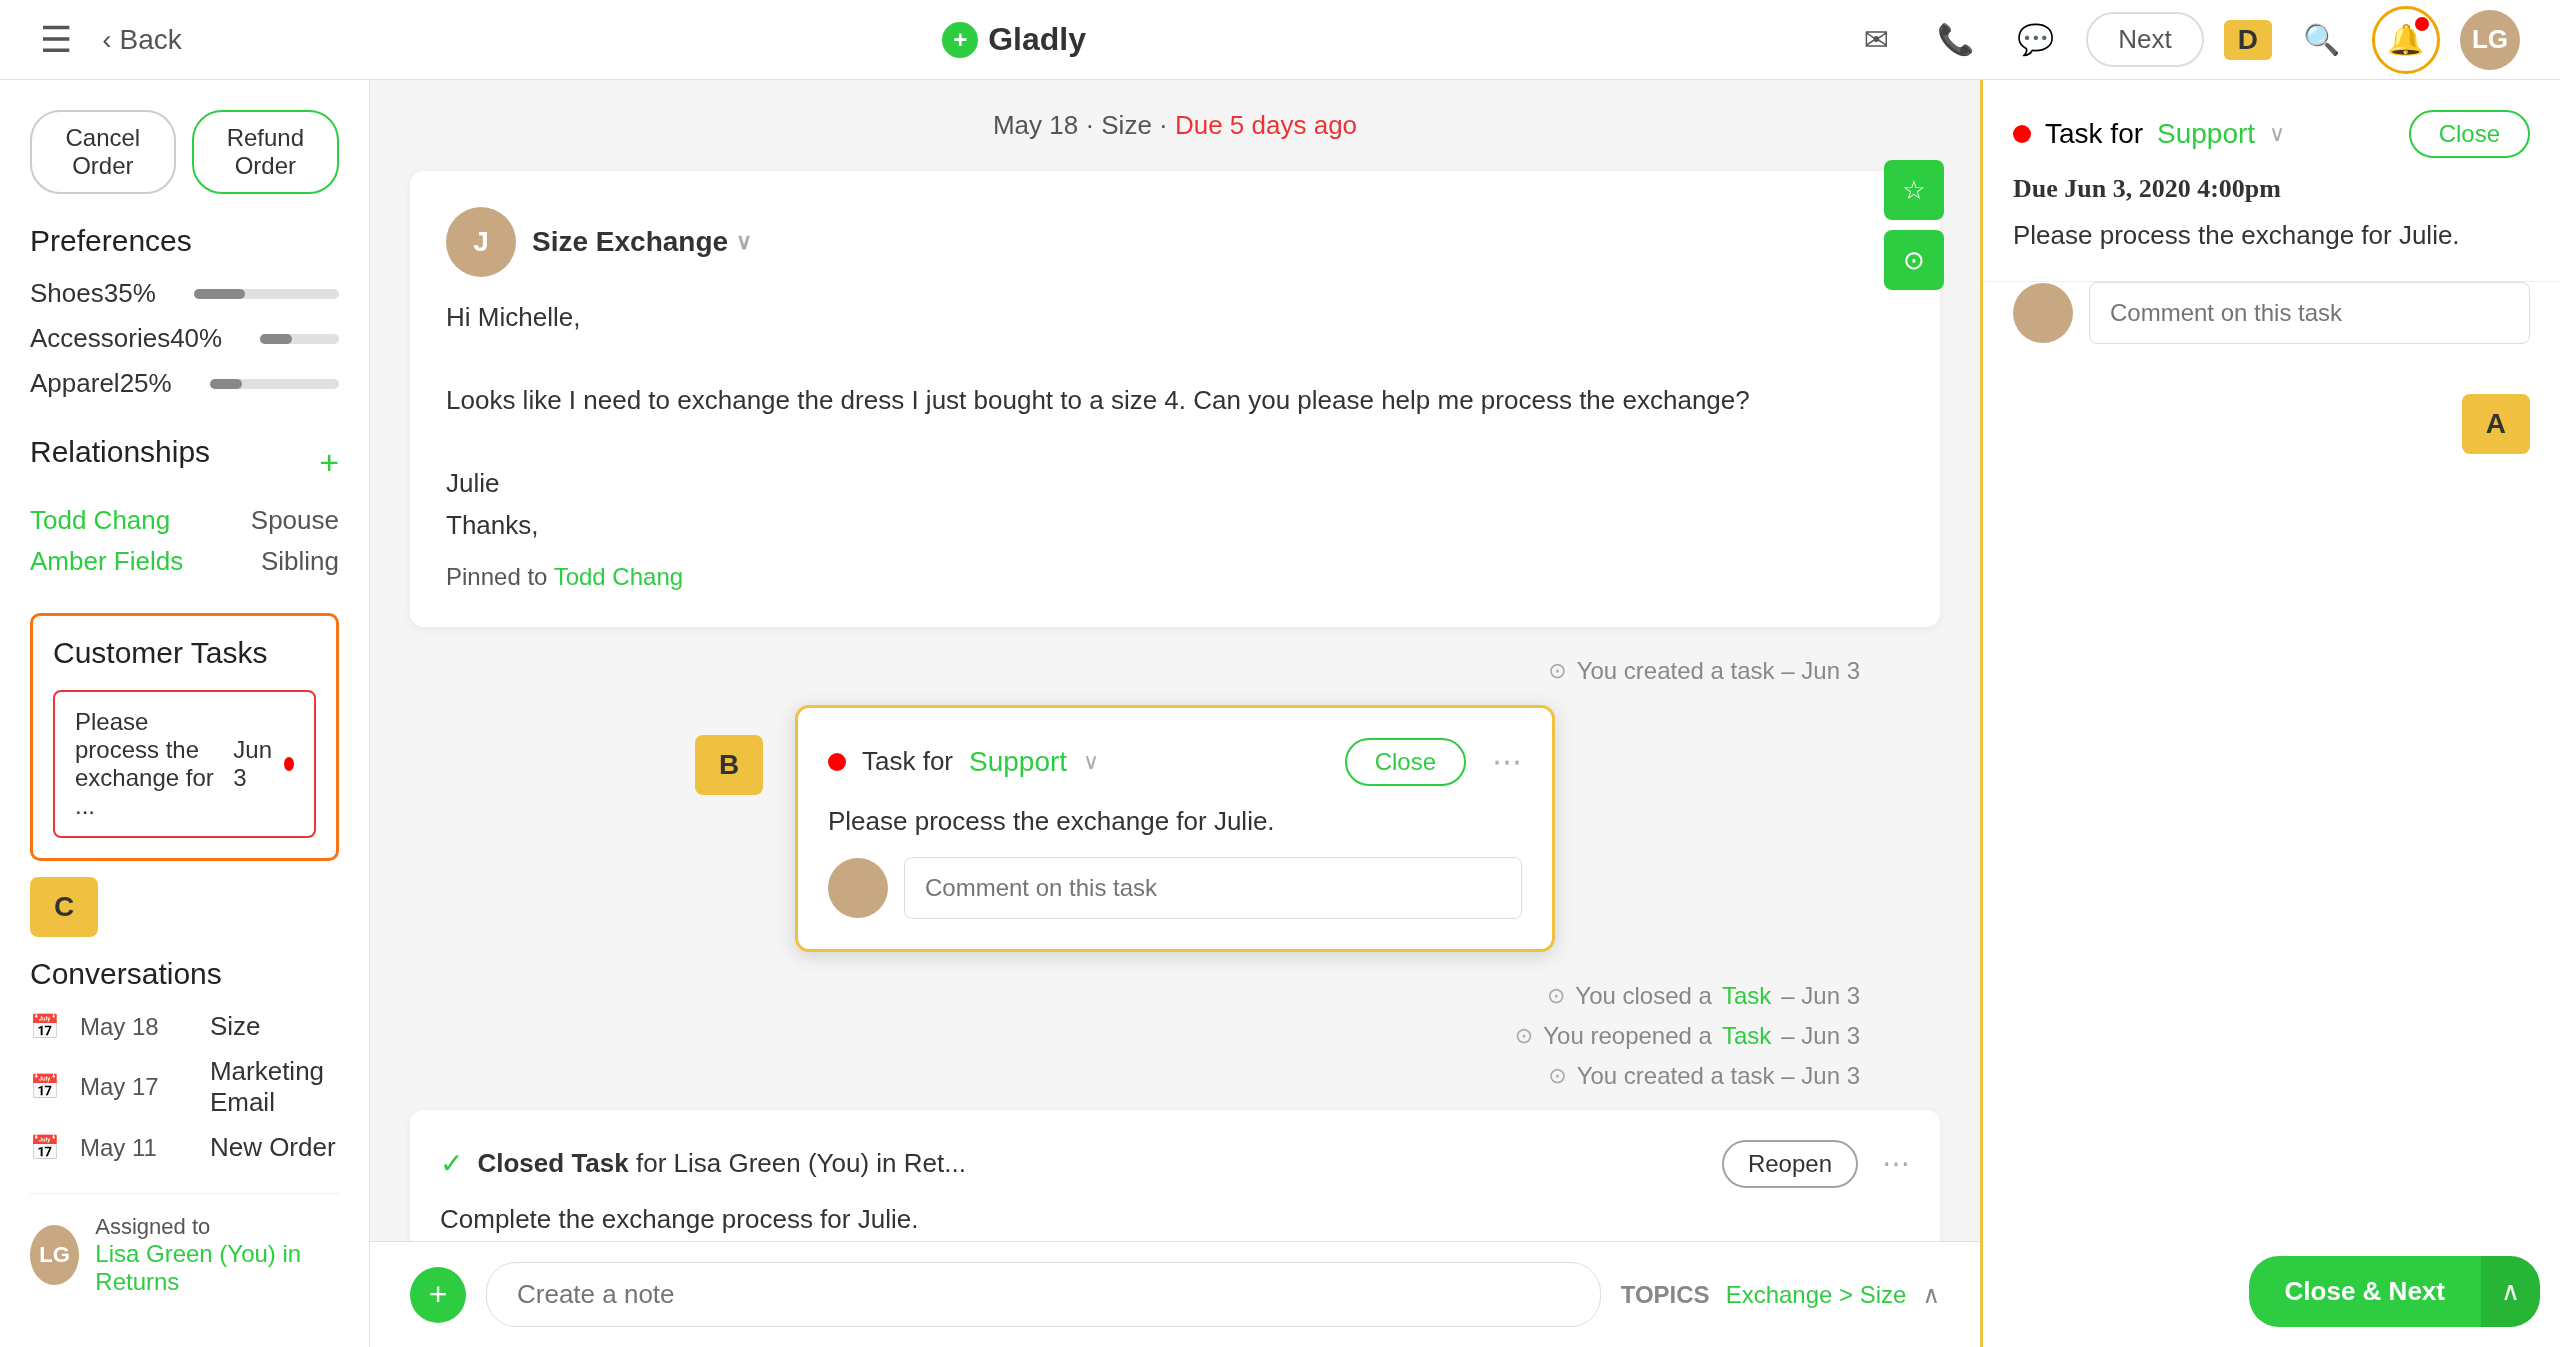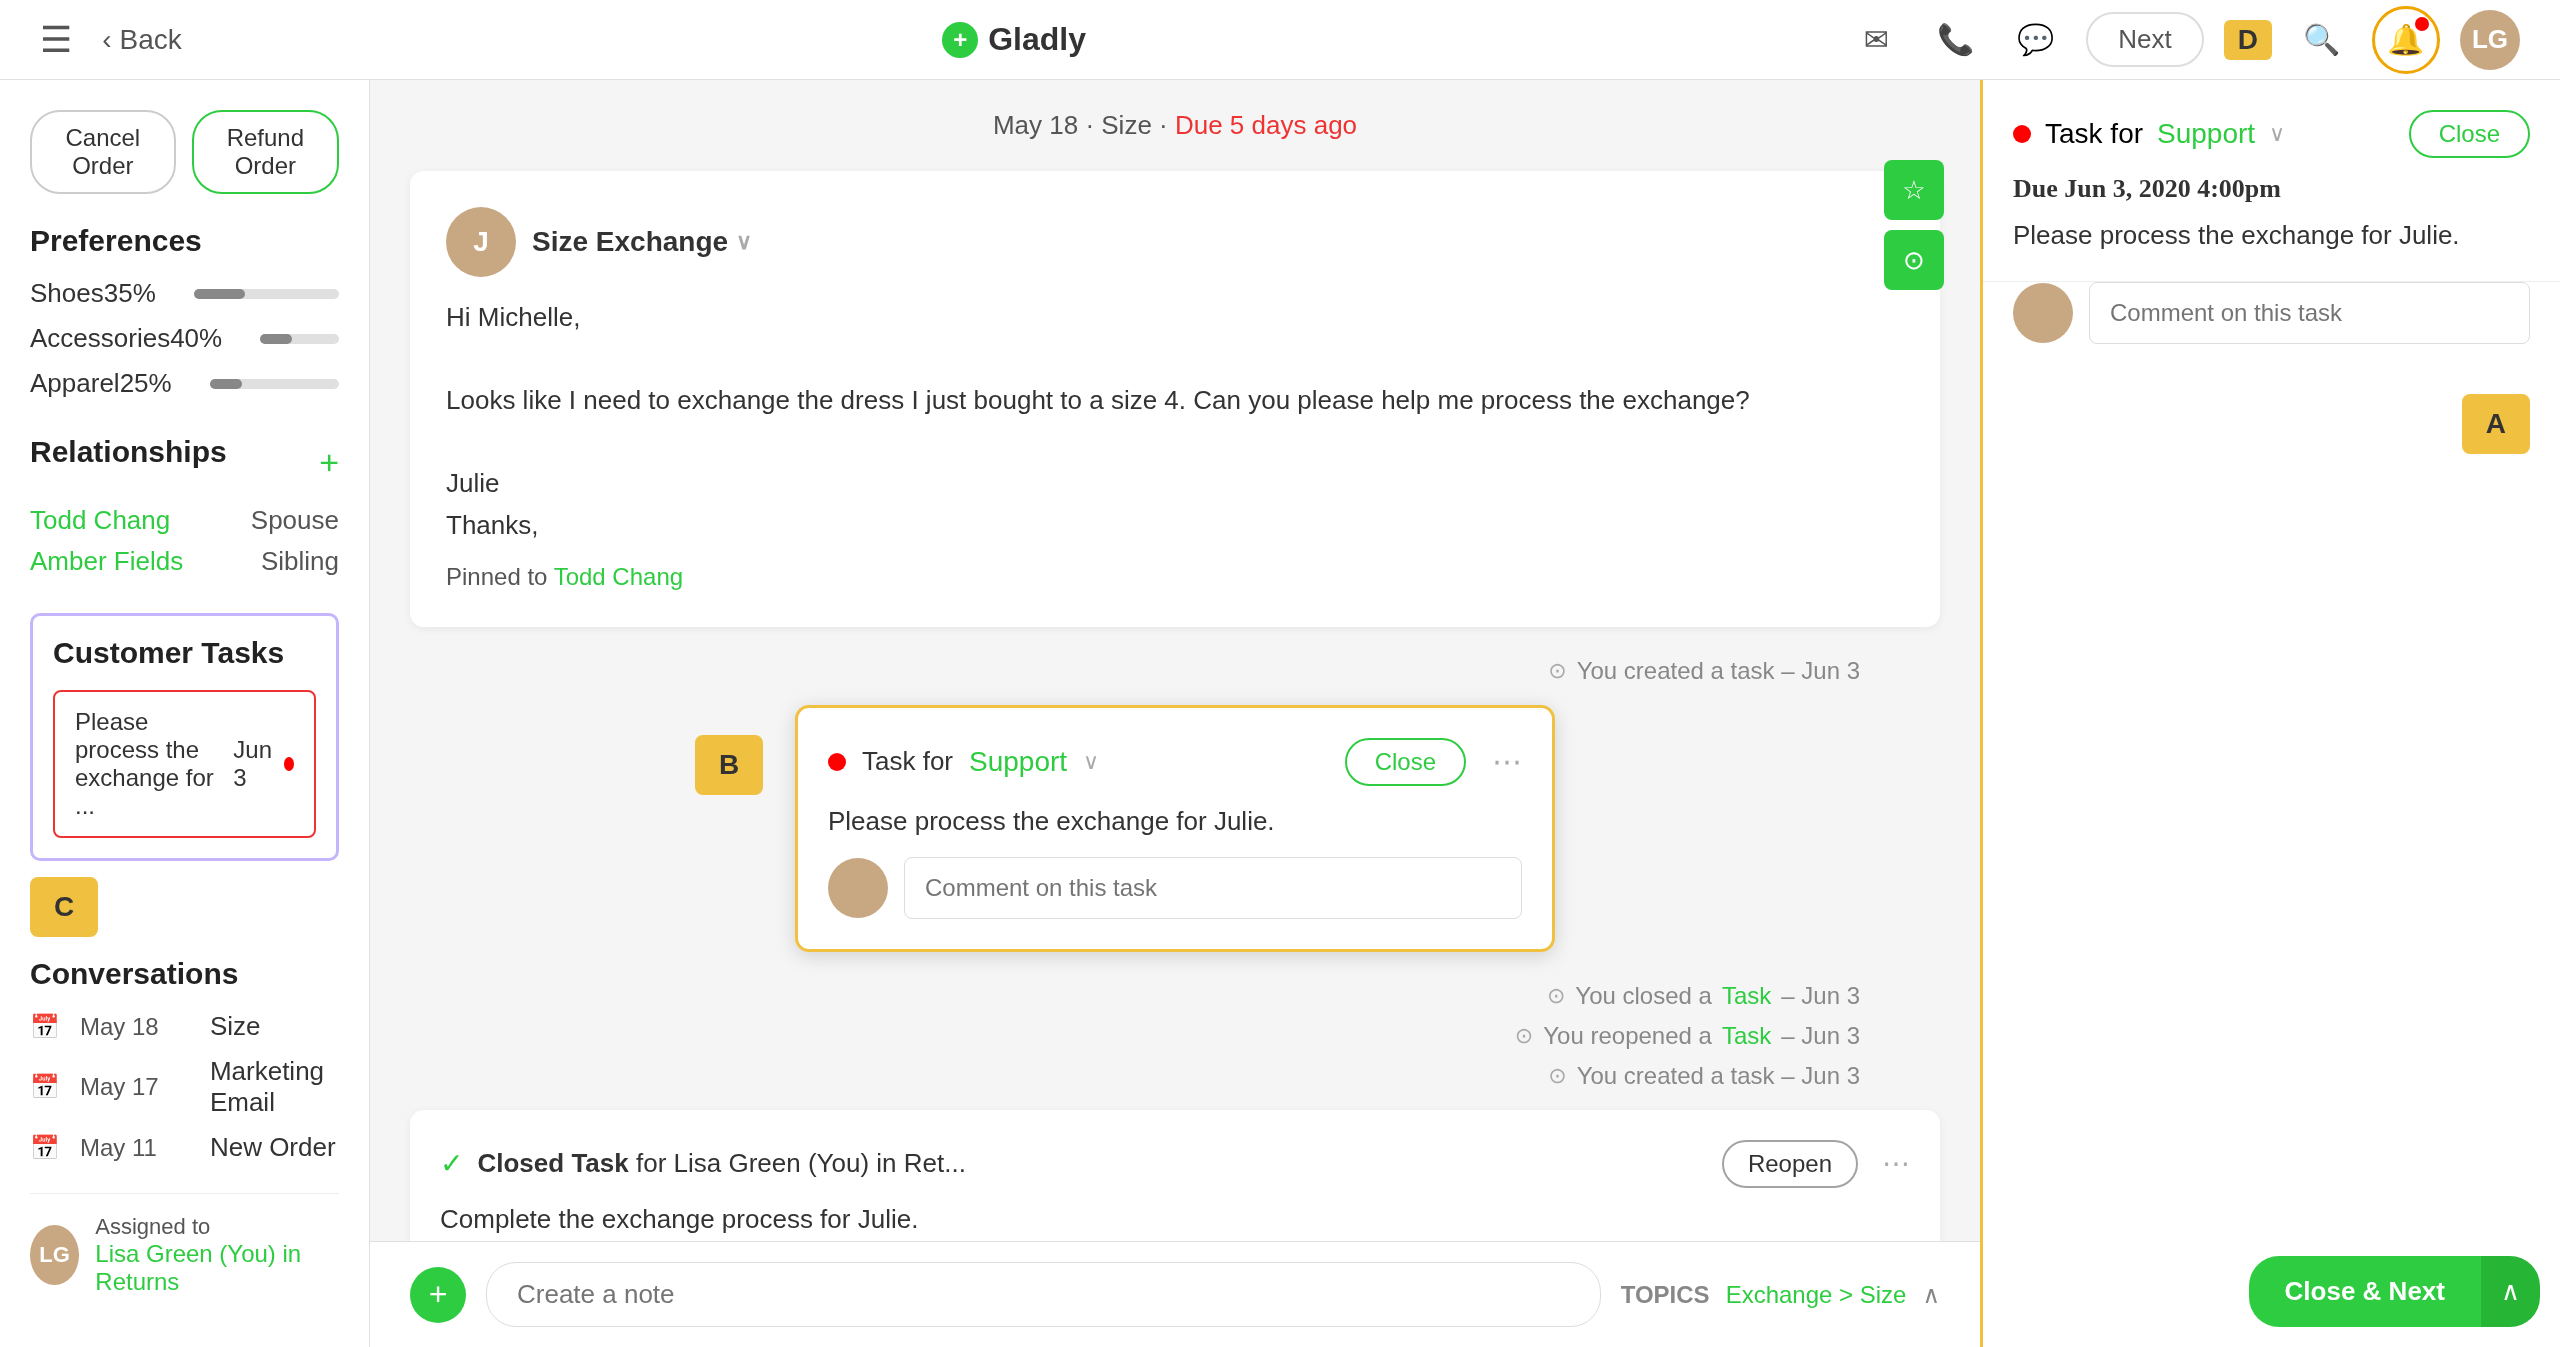--- a/index.html
+++ b/index.html
@@ -27,38 +27,38 @@
 
     
     .main-layout { display: flex; margin-top: 80px; height: calc(1347px - 80px); }
 
     
     .left-sidebar { width: 370px; background: #fff; border-right: 1px solid #e0e0e0; overflow-y: auto; padding: 30px 30px; flex-shrink: 0; }
     .sidebar-top-buttons { display: flex; gap: 16px; margin-bottom: 30px; }
     .btn-outline { border: 2px solid #ccc; background: #fff; border-radius: 30px; padding: 12px 28px; font-size: 24px; cursor: pointer; color: #333; }
     .btn-outline-green { border: 2px solid #2ecc40; background: #fff; border-radius: 30px; padding: 12px 28px; font-size: 24px; cursor: pointer; color: #333; }
 
-    .section-title { font-size: 30px; font-weight: 700; color: #222; margin-bottom: 20px; }
+    .section-title { font-size: 30px; font-weight: 400; color: #222; margin-bottom: 20px; }
     .section { margin-bottom: 36px; }
     .section-header { display: flex; justify-content: space-between; align-items: center; margin-bottom: 16px; }
     .add-btn { color: #2ecc40; font-size: 34px; cursor: pointer; background: none; border: none; }
 
     .pref-row { display: flex; align-items: center; justify-content: space-between; margin-bottom: 14px; }
     .pref-label { font-size: 26px; color: #333; }
     .pref-pct { font-size: 26px; color: #333; min-width: 70px; }
     .pref-bar-bg { flex: 1; height: 10px; background: #e0e0e0; border-radius: 5px; margin-left: 20px; }
     .pref-bar { height: 10px; background: #888; border-radius: 5px; }
 
     .rel-row { display: flex; justify-content: space-between; margin-bottom: 10px; }
     .rel-name { color: #2ecc40; font-size: 26px; cursor: pointer; }
     .rel-type { font-size: 26px; color: #555; }
 
     
     .customer-tasks-section {
-      border: 3px solid #c4b5fd; border-radius: 10px; padding: 20px; margin-bottom: 36px;
+      border: 3px solid #f97316; border-radius: 10px; padding: 20px; margin-bottom: 36px;
     }
     .task-item {
       border: 2px solid #e33; border-radius: 8px; padding: 16px 20px;
       display: flex; justify-content: space-between; align-items: center;
       font-size: 24px; cursor: pointer;
     }
     .task-item-text { color: #333; }
     .task-item-date { color: #333; font-size: 24px; display: flex; align-items: center; gap: 8px; }
     .task-red-dot { width: 14px; height: 14px; background: red; border-radius: 50%; display: inline-block; }
 

